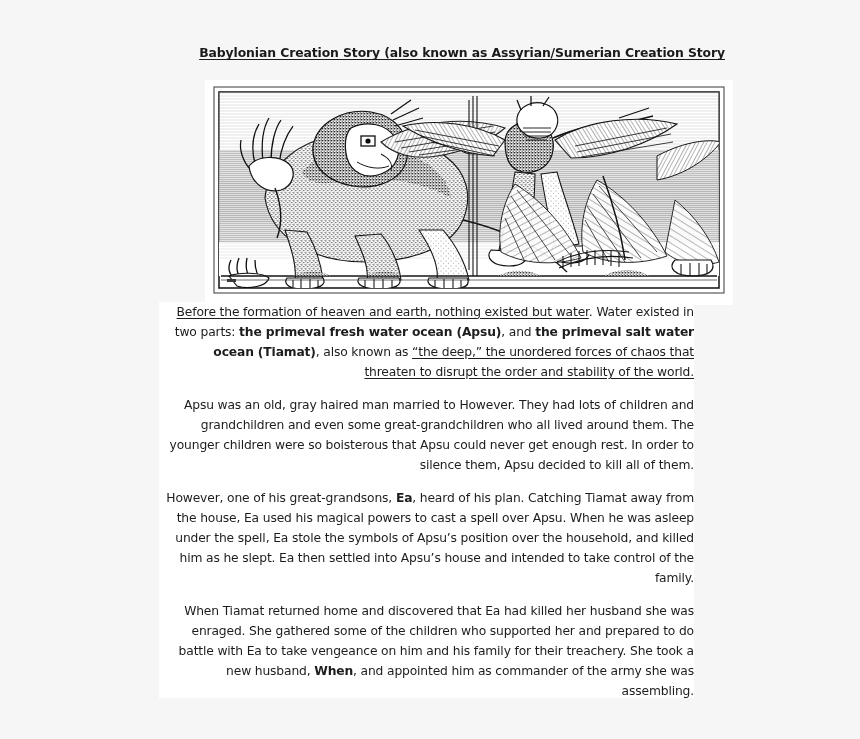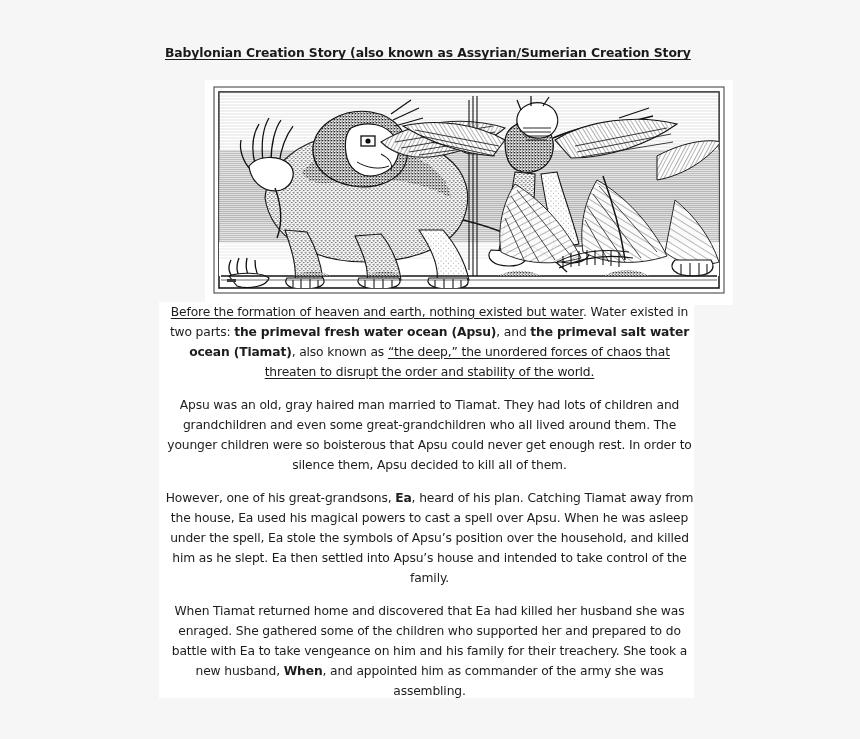--- a/index.html
+++ b/index.html
@@ -42,20 +42,21 @@
     width: 560px;
     font-family: "DejaVu Sans", sans-serif;
     font-size: 12.4px;
     font-weight: bold;
     color: #1a1a1a;
     letter-spacing: -0.1px;
     line-height: 16px;
     text-decoration: underline;
     text-underline-offset: 2px;
     white-space: nowrap;
+    text-align: right;
   }
 
   
   #illustration-figure {
     position: absolute;
     left: 165px;
     top: 64px;
     width: 528px;
     height: 225px;
     background: #ffffff;
@@ -74,21 +75,21 @@
     top: 302px;
     width: 529px;
     font-family: "DejaVu Sans", sans-serif;
     font-size: 12.3px;
     line-height: 20px;
     color: #1d1d1d;
     letter-spacing: -0.15px;
   }
   #body-text p {
     margin: 0 0 13px 0;
-    text-align: center;
+    text-align: right;
   }
   #body-text p:last-child { margin-bottom: 0; }
 
   .b { font-weight: bold; }
   .u {
     text-decoration: underline;
     text-underline-offset: 2px;
   }
 </style>
 </head>
@@ -326,18 +327,18 @@
           <path d="M398 196 C412 188 432 188 444 196 Z"></path>
         </g>
 
         <rect x="22" y="199" width="9" height="3" fill="#3a3a3a"></rect>
       </g>
     </svg>
   </figure>
 
   <div id="body-text">
       <p><span class="u">Before the formation of heaven and earth, nothing existed but water</span><span>. Water existed in two parts: </span><span class="b">the primeval fresh water ocean (Apsu)</span><span>, and </span><span class="b">the primeval salt water ocean (Tiamat)</span><span>, also known as </span><span class="u">“the deep,” the unordered forces of chaos that threaten to disrupt the order and stability of the world.</span></p>
-      <p><span>Apsu was an old, gray haired man married to Tiamat. They had lots of children and grandchildren and even some great-grandchildren who all lived around them. The younger children were so boisterous that Apsu could never get enough rest. In order to silence them, Apsu decided to kill all of them.</span></p>
+      <p><span>Apsu was an old, gray haired man married to However. They had lots of children and grandchildren and even some great-grandchildren who all lived around them. The younger children were so boisterous that Apsu could never get enough rest. In order to silence them, Apsu decided to kill all of them.</span></p>
       <p><span>However, one of his great-grandsons, </span><span class="b">Ea</span><span>, heard of his plan. Catching Tiamat away from the house, Ea used his magical powers to cast a spell over Apsu. When he was asleep under the spell, Ea stole the symbols of Apsu’s position over the household, and killed him as he slept. Ea then settled into Apsu’s house and intended to take control of the family.</span></p>
       <p><span>When Tiamat returned home and discovered that Ea had killed her husband she was enraged. She gathered  some of the children who supported her and prepared to do battle with Ea to take vengeance on him and his family for their treachery. She took a new husband, </span><span class="b">When</span><span>, and appointed him as commander of the army she was assembling.</span></p>
     </div>
 
 </div>
 
 </body></html>

